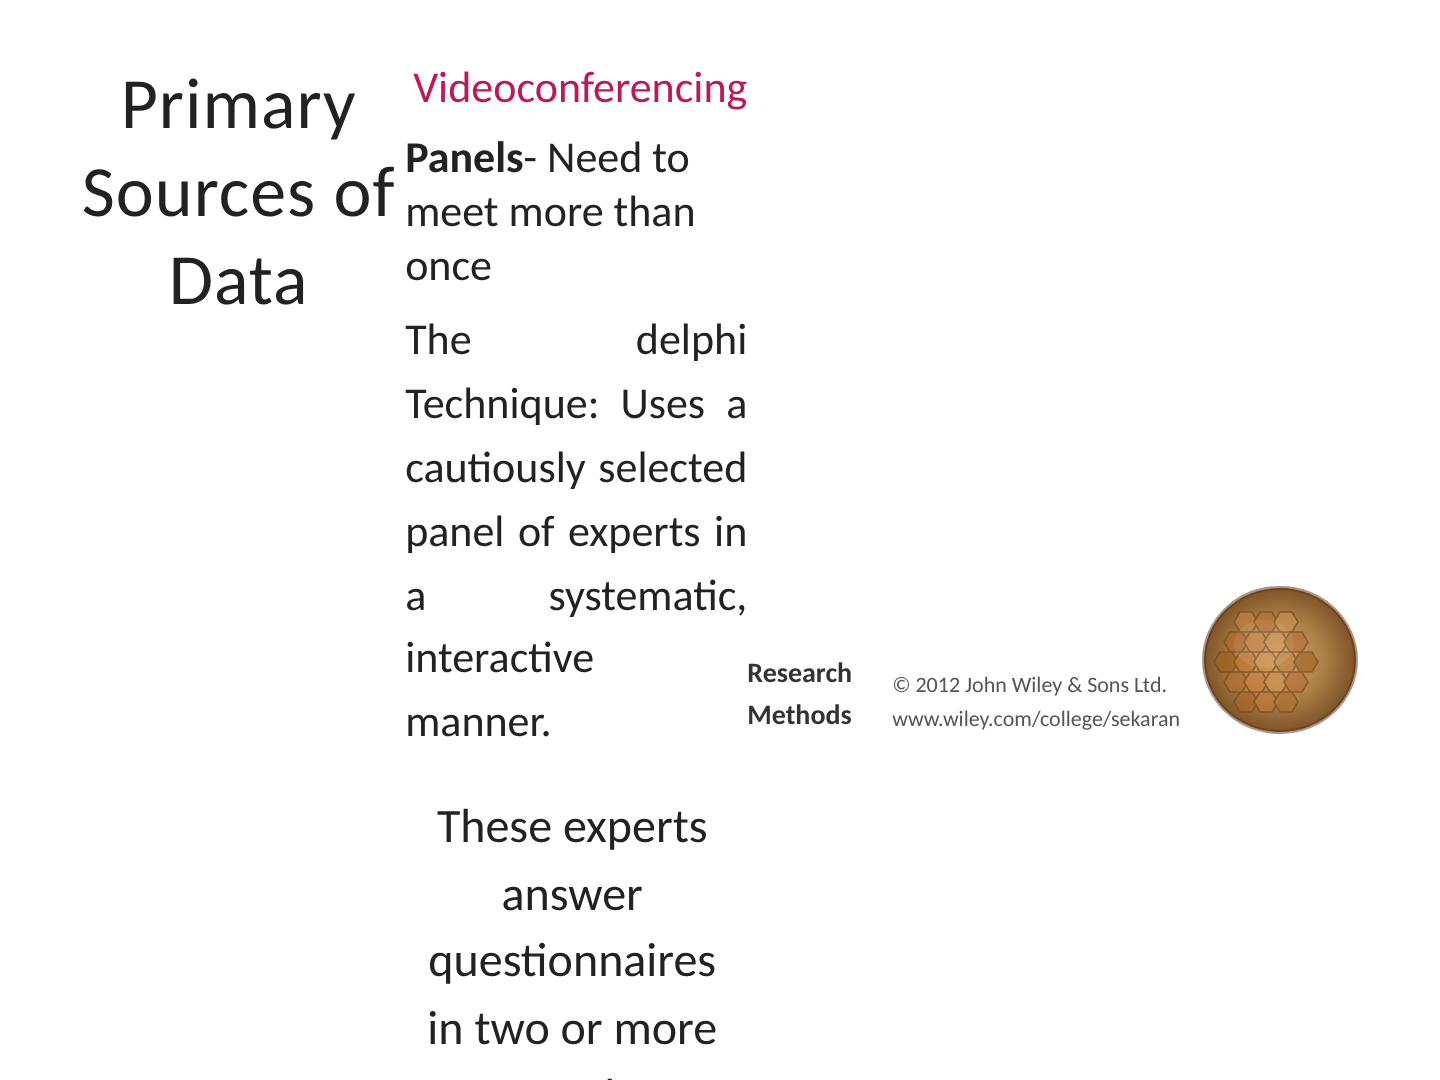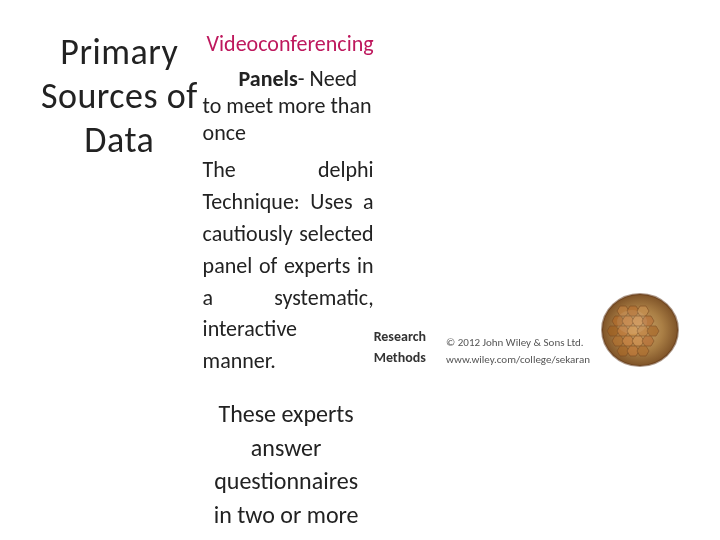--- a/index.html
+++ b/index.html
@@ -123,21 +123,21 @@
 
   <h1 class="title">Primary Sources of Data</h1>
 
   <div class="content-area">
 
     <div class="bullet-videoconf">
       <span>Videoconferencing</span>
     </div>
 
     <div class="bullet-panels">
-      <span class="bold-label" style="font-weight:700;margin-left:36px;">Panels</span><span>- Need to meet more than once</span>
+      <span class="bold-label" style="font-weight:700;">Panels</span><span>- Need to meet more than once</span>
     </div>
 
     <div class="bullet-delphi">
       <span class="bold-label">The  delphi  Technique:</span><span>  Uses  a  cautiously selected  panel  of  experts  in  a  systematic, interactive manner.</span>
     </div>
 
     <div class="bullet-experts">
       <span>These experts answer questionnaires in two or more rounds.</span>
     </div>
 

